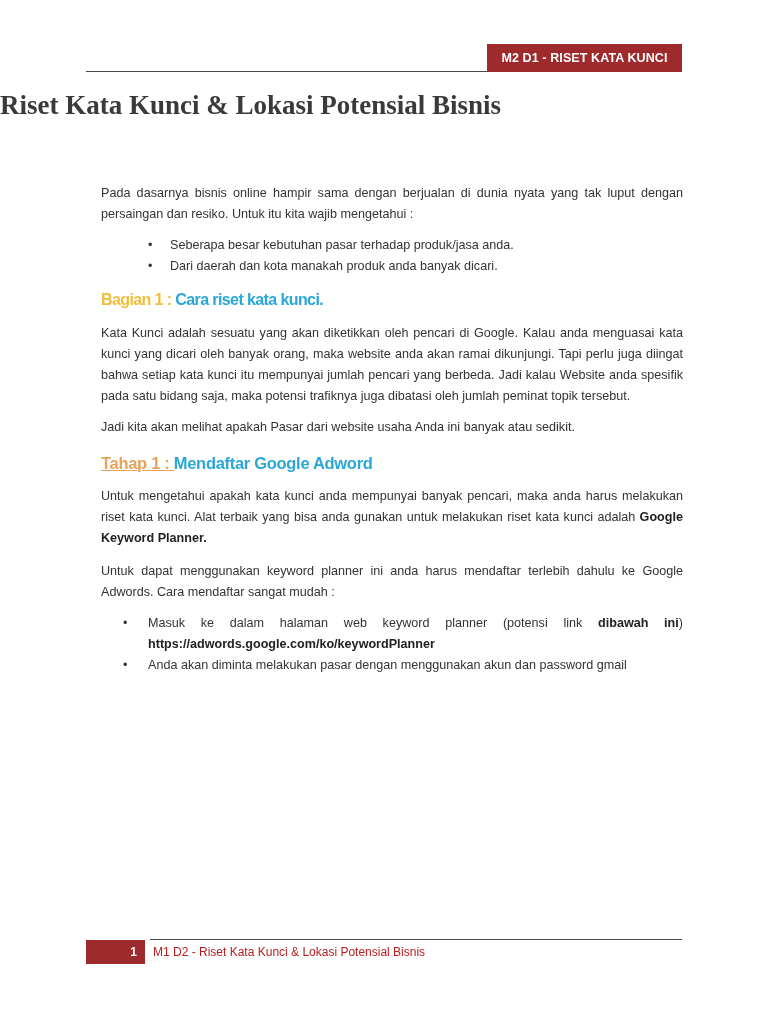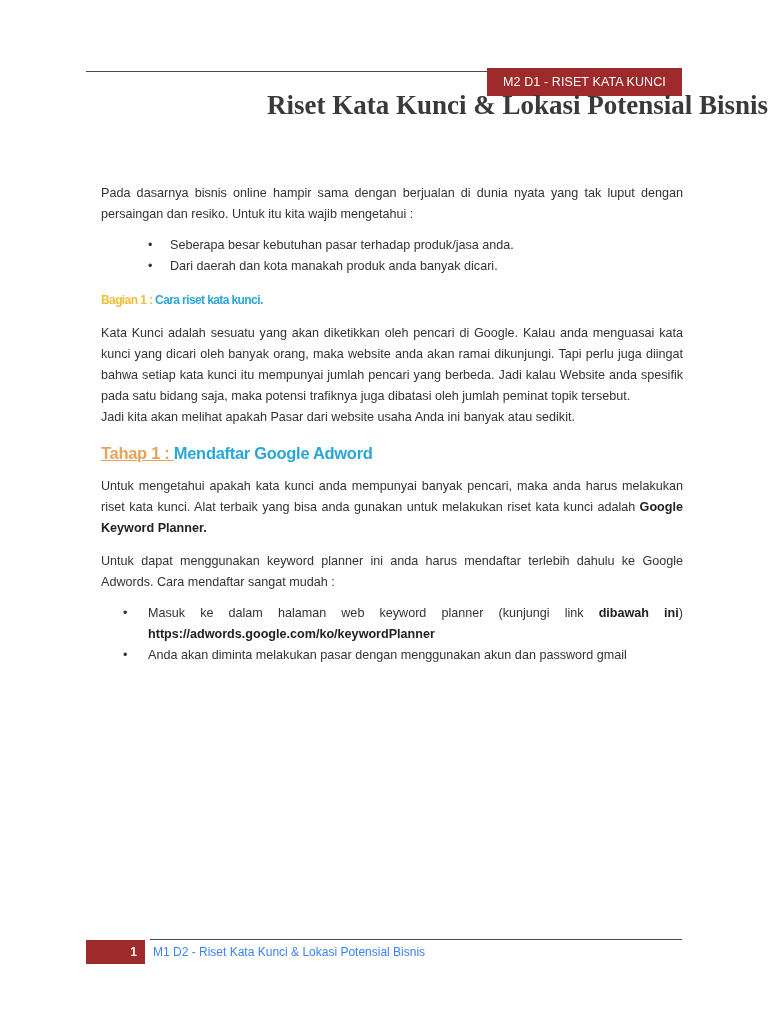--- a/index.html
+++ b/index.html
@@ -1,46 +1,46 @@
 <!DOCTYPE html>
 <html><head>
   <meta charset="utf-8">
   <style>
     * { margin: 0; padding: 0; box-sizing: border-box; }
     html, body { width: 768px; height: 1024px; background: #ffffff; overflow: hidden; }
     body { position: relative; font-family: "Liberation Sans", sans-serif; color: #333333; }
 
     .header-rule { position: absolute; left: 86px; top: 71px; width: 402px; height: 0; border-top: 1.5px solid #4a4a4a; }
-    .header-badge { position: absolute; left: 487px; top: 44px; width: 195px; height: 28px; background: #9e2a2b; color: #ffffff; font-weight: normal; font-size: 12.5px; line-height: 28px; text-align: center; letter-spacing: 0.1px; margin-top: 24px; }
+    .header-badge { position: absolute; left: 487px; top: 44px; width: 195px; height: 28px; background: #9e2a2b; color: #ffffff; font-weight: bold; font-size: 12.5px; line-height: 28px; text-align: center; letter-spacing: 0.1px; }
 
-    .title { position: absolute; left: 0; top: 90px; width: 768px; text-align: right; font-family: "Liberation Serif", serif; font-size: 27px; color: #3a3a3a; }
+    .title { position: absolute; left: 0; top: 90px; width: 768px; text-align: left; font-family: "Liberation Serif", serif; font-size: 27px; color: #3a3a3a; }
 
     .content { position: absolute; left: 101px; top: 183px; width: 582px; font-size: 12.6px; line-height: 21px; color: #333333; }
     .content p { text-align: justify; }
     .content p.indent { text-indent: 47px; }
-    .mt10 { }
+    .mt10 { margin-top: 10px; }
     .mt12 { margin-top: 12px; }
 
     ul.bullets { list-style: none; margin-top: 10px; padding-left: 47px; }
     ul.bullets li { position: relative; padding-left: 22px; text-align: justify; }
     ul.bullets li .dot { position: absolute; left: 0; top: 0; }
     ul.bullets2 { list-style: none; margin-top: 10px; padding-left: 22px; }
     ul.bullets2 li { position: relative; padding-left: 25px; text-align: justify; }
     ul.bullets2 li .dot { position: absolute; left: 0; top: 0; }
 
-    .heading1 { margin-top: 12px; font-size: 12px; font-weight: bold; letter-spacing: -0.6px; line-height: 22px; }
+    .heading1 { margin-top: 12px; font-size: 16px; font-weight: bold; letter-spacing: -0.6px; line-height: 22px; }
     .heading2 { margin-top: 14px; font-size: 16.5px; font-weight: bold; letter-spacing: -0.3px; line-height: 22px; }
     .h-yellow { color: #f1be3b; }
     .h-orange { color: #e8a25a; text-decoration: underline; }
     .h-blue { color: #2aa7d6; }
     b { color: #222; }
 
     .footer-rule { position: absolute; left: 150px; top: 939px; width: 532px; border-top: 1.5px solid #4a4a4a; }
     .footer-badge { position: absolute; left: 86px; top: 940px; width: 59px; height: 24px; background: #9e2a2b; color: #ffffff; font-weight: bold; font-size: 12px; line-height: 24px; text-align: right; padding-right: 8px; }
-    .footer-text { position: absolute; left: 153px; top: 940px; height: 24px; line-height: 24px; font-size: 12px; color: #3b82f6; }
+    .footer-text { position: absolute; left: 153px; top: 940px; height: 24px; line-height: 24px; font-size: 12px; color: #b91c1c; }
   </style>
 </head>
 <body>
 
 <div class="header-rule"></div>
 <div class="header-badge">M2 D1 - RISET KATA KUNCI</div>
 
 <h1 class="title">Riset Kata Kunci &amp; Lokasi Potensial Bisnis</h1>
 
 <div class="content">
@@ -69,21 +69,21 @@
     <span class="h-orange">Tahap 1 : </span><span class="h-blue">Mendaftar Google Adword</span>
   </div>
 
   <p class="mt12"><span>Untuk mengetahui apakah kata kunci anda mempunyai banyak pencari, maka anda harus melakukan riset kata kunci. Alat terbaik yang bisa anda gunakan untuk melakukan riset kata kunci adalah </span><b>Google Keyword Planner.</b></p>
 
   <p class="mt12">Untuk dapat menggunakan keyword planner ini anda harus mendaftar terlebih dahulu ke Google Adwords. Cara mendaftar sangat mudah :</p>
 
   <ul class="bullets2">
     <li>
       <span class="dot">•</span>
-      <span>Masuk ke dalam halaman web keyword planner (kunjungi link </span><b>dibawah ini</b><span>)</span>
+      <span>Masuk ke dalam halaman web keyword planner (potensi link </span><b>dibawah ini</b><span>)</span>
       <b>https://adwords.google.com/ko/keywordPlanner</b>
     </li>
     <li>
       <span class="dot">•</span>
       <span>Anda akan diminta melakukan pasar dengan menggunakan akun dan password gmail</span>
     </li>
   </ul>
 </div>
 
 <div class="footer-rule"></div>

